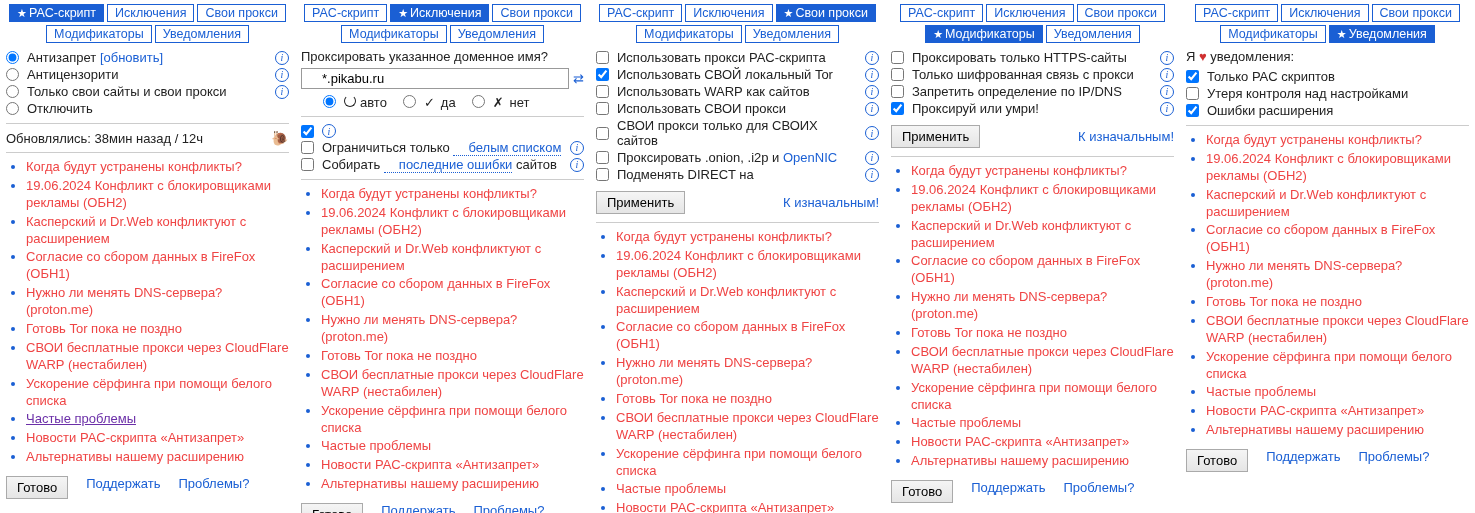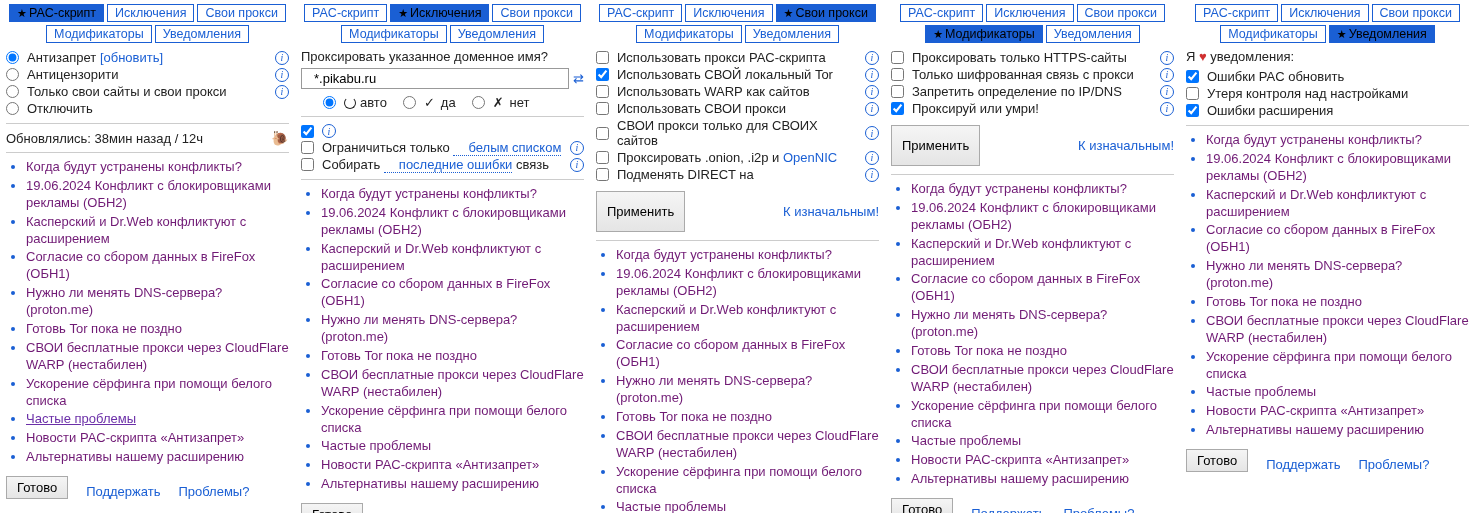--- a/index.html
+++ b/index.html
@@ -28,21 +28,21 @@
     border: 1px solid #1a5fd4;
     color: #1a5fd4;
     padding: 1px 7px;
     font-size: 12.5px;
     background: #fff;
     cursor: pointer;
     white-space: nowrap;
   }
   .tab.active {
     background: #1a5fd4;
-    color: #000000;
+    color: #ffffff;
     border-color: #1a5fd4;
   }
   .star { font-size: 11px; margin-right: 2px; }
   hr { border: none; border-top: 1px solid #ccc; margin: 6px 0; }
   .row { display: flex; align-items: center; gap: 4px; padding: 1px 0; }
   .row label { flex: 1; cursor: pointer; }
   .info {
     color: #1a5fd4;
     font-style: italic;
     font-family: Georgia, serif;
@@ -51,48 +51,48 @@
     width: 14px; height: 14px;
     display: inline-flex;
     align-items: center;
     justify-content: center;
     font-size: 10px;
     cursor: pointer;
   }
   a, .link { color: #1a5fd4; text-decoration: none; cursor: pointer; }
   .faq { padding-left: 20px; margin: 6px 0; }
   .faq li { color: #1a5fd4; margin: 2px 0; line-height: 1.3; }
-  .faq li a { color: #701a75; }
+  .faq li a { color: #ef4444; }
   .visited { color: #6b2fa8 !important; }
-  .footer { display: flex; align-items: flex-end; gap: 18px; margin-top: 10px; }
+  .footer { display: flex; align-items: flex-start; gap: 18px; margin-top: 10px; }
   button.ready {
     background: linear-gradient(#f5f5f5,#e5e5e5);
     border: 1px solid #aaa;
     padding: 3px 10px;
     font-size: 13px;
     cursor: pointer;
   }
   button.apply {
     background: linear-gradient(#f5f5f5,#e5e5e5);
     border: 1px solid #aaa;
-    padding: 12px 10px;
+    padding: 3px 10px;
     font-size: 13px;
     cursor: pointer;
   }
   .spacer { flex: 1; }
   input[type=text] {
     width: 100%;
     border: 1px solid #999;
-    padding: 2px 12px;
+    padding: 2px 20px;
     font-size: 13px;
   }
   .hostrow { display: flex; align-items: center; gap: 4px; }
   .swap { color: #1a5fd4; cursor: pointer; }
   .radio-indent { padding-left: 22px; display: flex; gap: 16px; margin: 6px 0; }
-  .radio-indent label { display: inline-flex; align-items: center; gap: 4px; cursor: pointer; }
+  .radio-indent label { display: inline-flex; align-items: flex-start; gap: 4px; cursor: pointer; }
   .refresh-icon {
     display: inline-block;
     width: 12px; height: 12px;
     border: 1.5px solid #222;
     border-top-color: transparent;
     border-radius: 50%;
     position: relative;
     vertical-align: middle;
   }
   .prompt { margin: 4px 0; }
@@ -208,21 +208,21 @@
       <input type="checkbox" checked="" style="">
       <span class="info">i</span>
     </div>
     <div class="row">
       <input type="checkbox" style="">
       <label><span>Ограничиться только </span><a class="link dotted">белым списком</a></label>
       <span class="info">i</span>
     </div>
     <div class="row">
       <input type="checkbox" style="">
-      <label><span>Собирать </span><a class="link dotted">последние ошибки</a><span> связь</span></label>
+      <label><span>Собирать </span><a class="link dotted">последние ошибки</a><span> сайтов</span></label>
       <span class="info">i</span>
     </div>
     <hr>
 
     <ul class="faq">
       <li><a>Когда будут устранены конфликты?</a></li>
       <li><a>19.06.2024 Конфликт с блокировщиками рекламы (ОБН2)</a></li>
       <li><a>Касперский и Dr.Web конфликтуют с расширением</a></li>
       <li><a>Согласие со сбором данных в FireFox (ОБН1)</a></li>
       <li><a>Нужно ли менять DNS-сервера? (proton.me)</a></li>
@@ -374,21 +374,21 @@
       <span class="tab">Свои прокси</span>
       <span class="tab">Модификаторы</span>
       <span class="tab active"><span class="star">★</span><span>Уведомления</span></span>
     </div>
 
     <div class="prompt">
       <span>Я </span><span class="heart">♥</span><span> уведомления:</span>
     </div>
     <div class="row">
         <input type="checkbox" checked="" style="">
-        <label>Ошибки PAC обновить</label>
+        <label>Только PAC скриптов</label>
       </div>
     <div class="row">
         <input type="checkbox" style="">
         <label>Утеря контроля над настройками</label>
       </div>
     <div class="row">
         <input type="checkbox" checked="" style="">
         <label>Ошибки расширения</label>
       </div>
     <hr>

